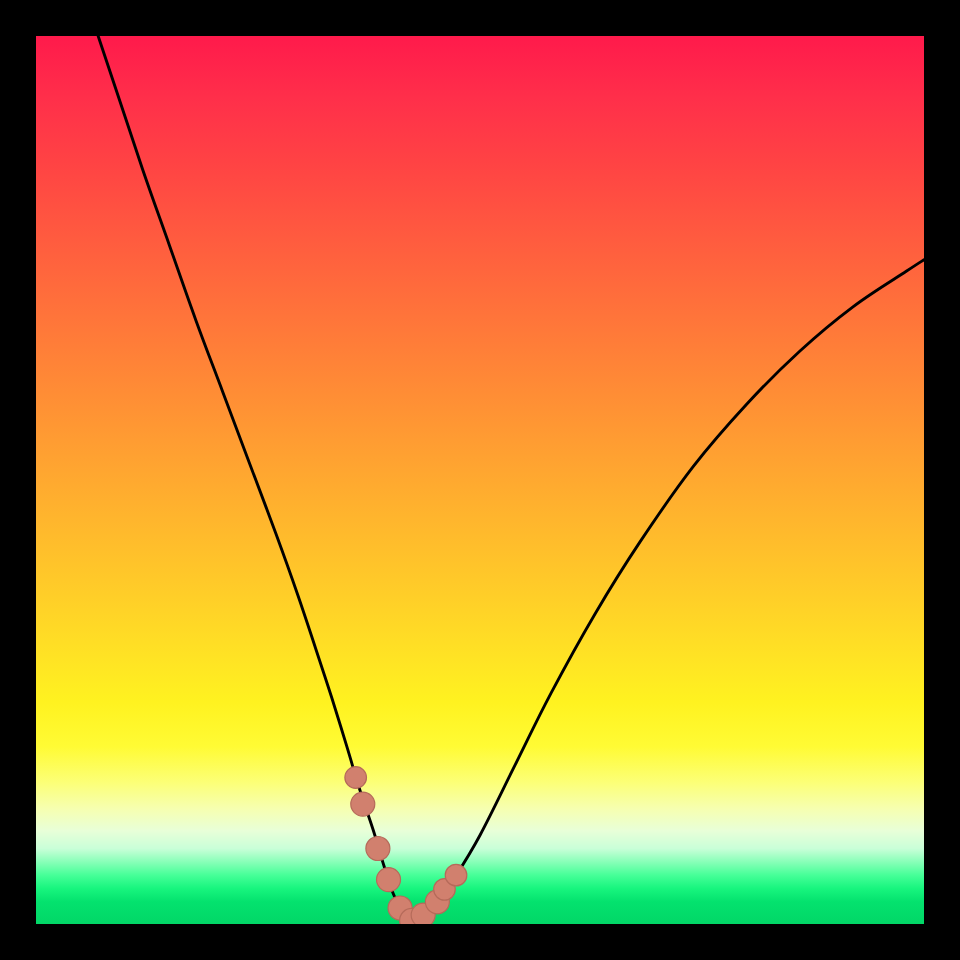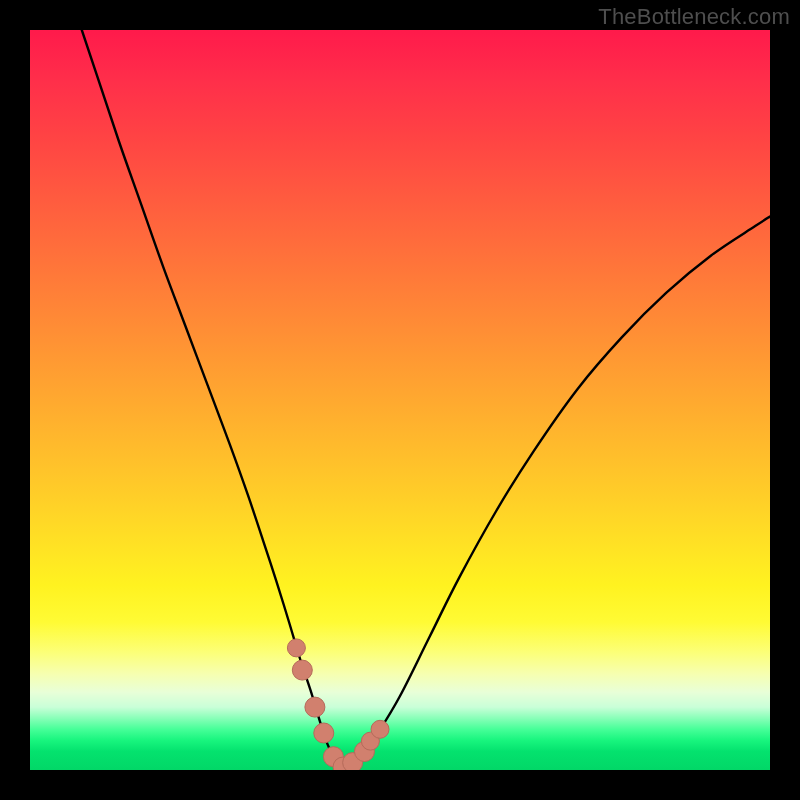--- a/index.html
+++ b/index.html
@@ -85,14 +85,13 @@
           <circle cx="293.78" cy="703.00" r="10" fill="#d1806e" stroke="#b56a5a" stroke-width="1"></circle>
           <circle cx="303.40" cy="726.68" r="10" fill="#d1806e" stroke="#b56a5a" stroke-width="1"></circle>
           <circle cx="313.02" cy="737.04" r="10" fill="#d1806e" stroke="#b56a5a" stroke-width="1"></circle>
           <circle cx="322.64" cy="732.60" r="10" fill="#d1806e" stroke="#b56a5a" stroke-width="1"></circle>
           <circle cx="334.48" cy="721.50" r="10" fill="#d1806e" stroke="#b56a5a" stroke-width="1"></circle>
           <circle cx="340.40" cy="711.14" r="9" fill="#d1806e" stroke="#b56a5a" stroke-width="1"></circle>
           <circle cx="350.02" cy="699.30" r="9" fill="#d1806e" stroke="#b56a5a" stroke-width="1"></circle>
         </g>
     </svg>
   </div>
-  <div class="credit">TheBottleneck.com</div>
 </div>
 
 </body></html>

